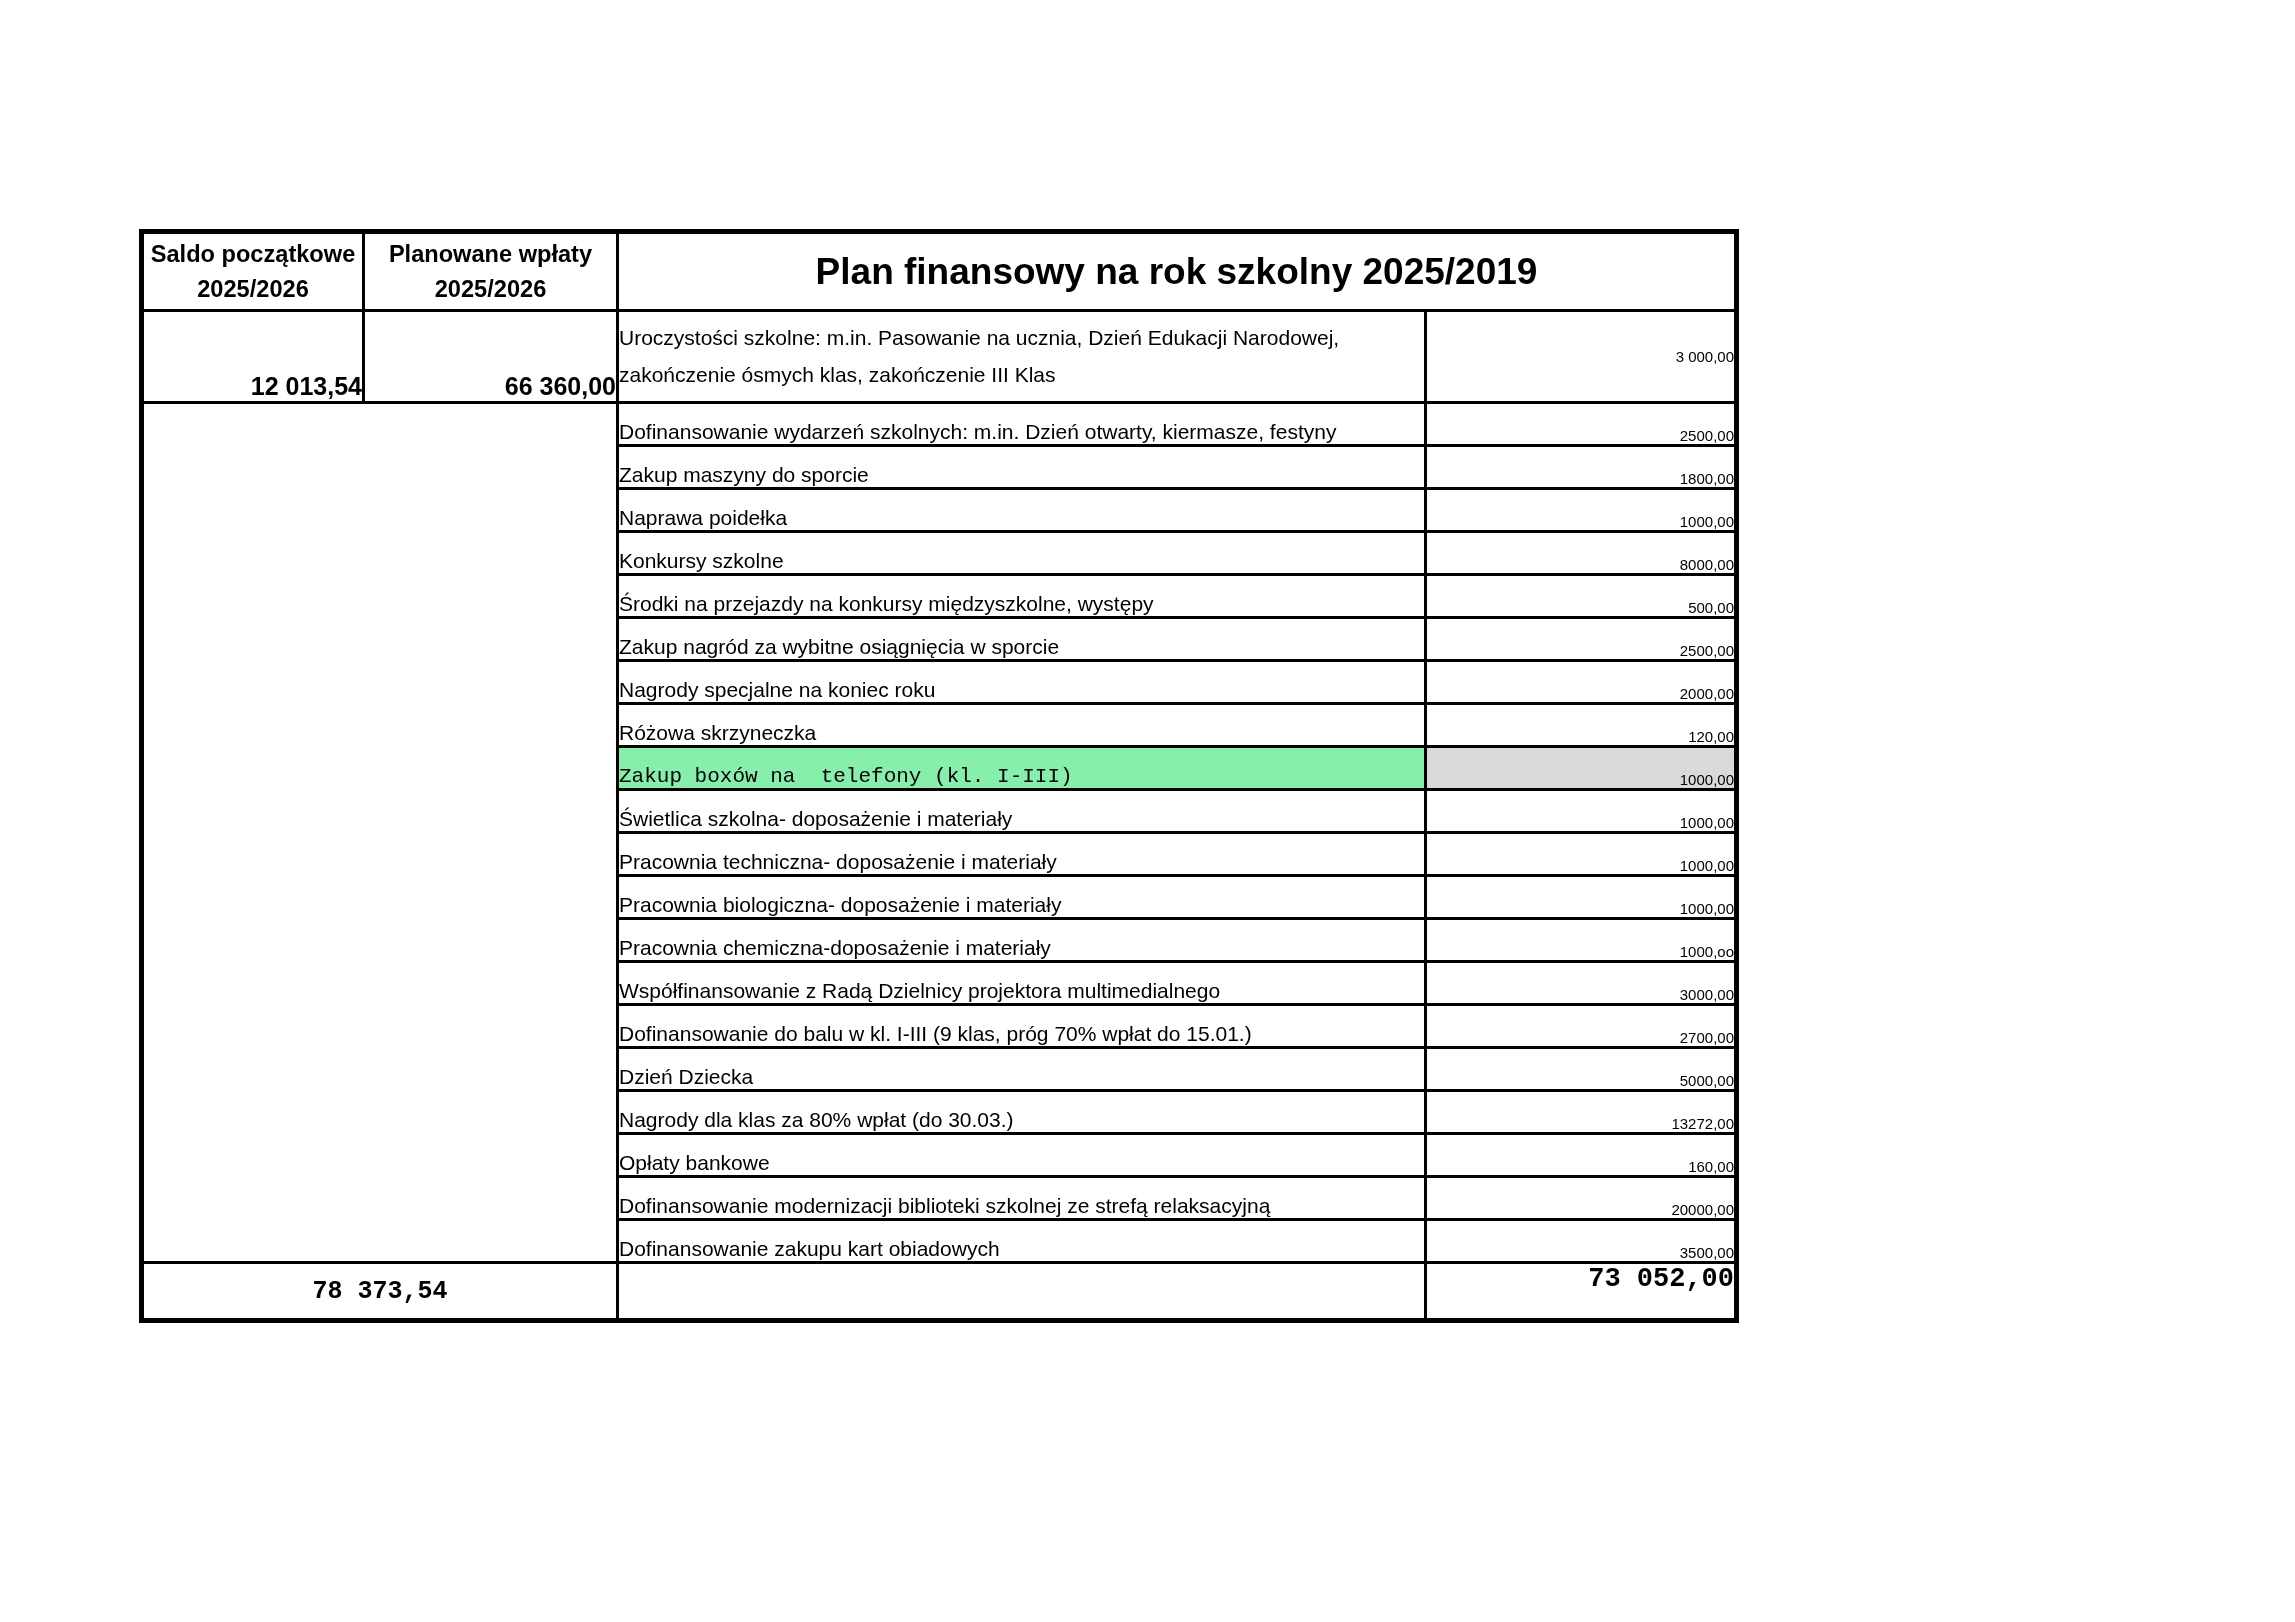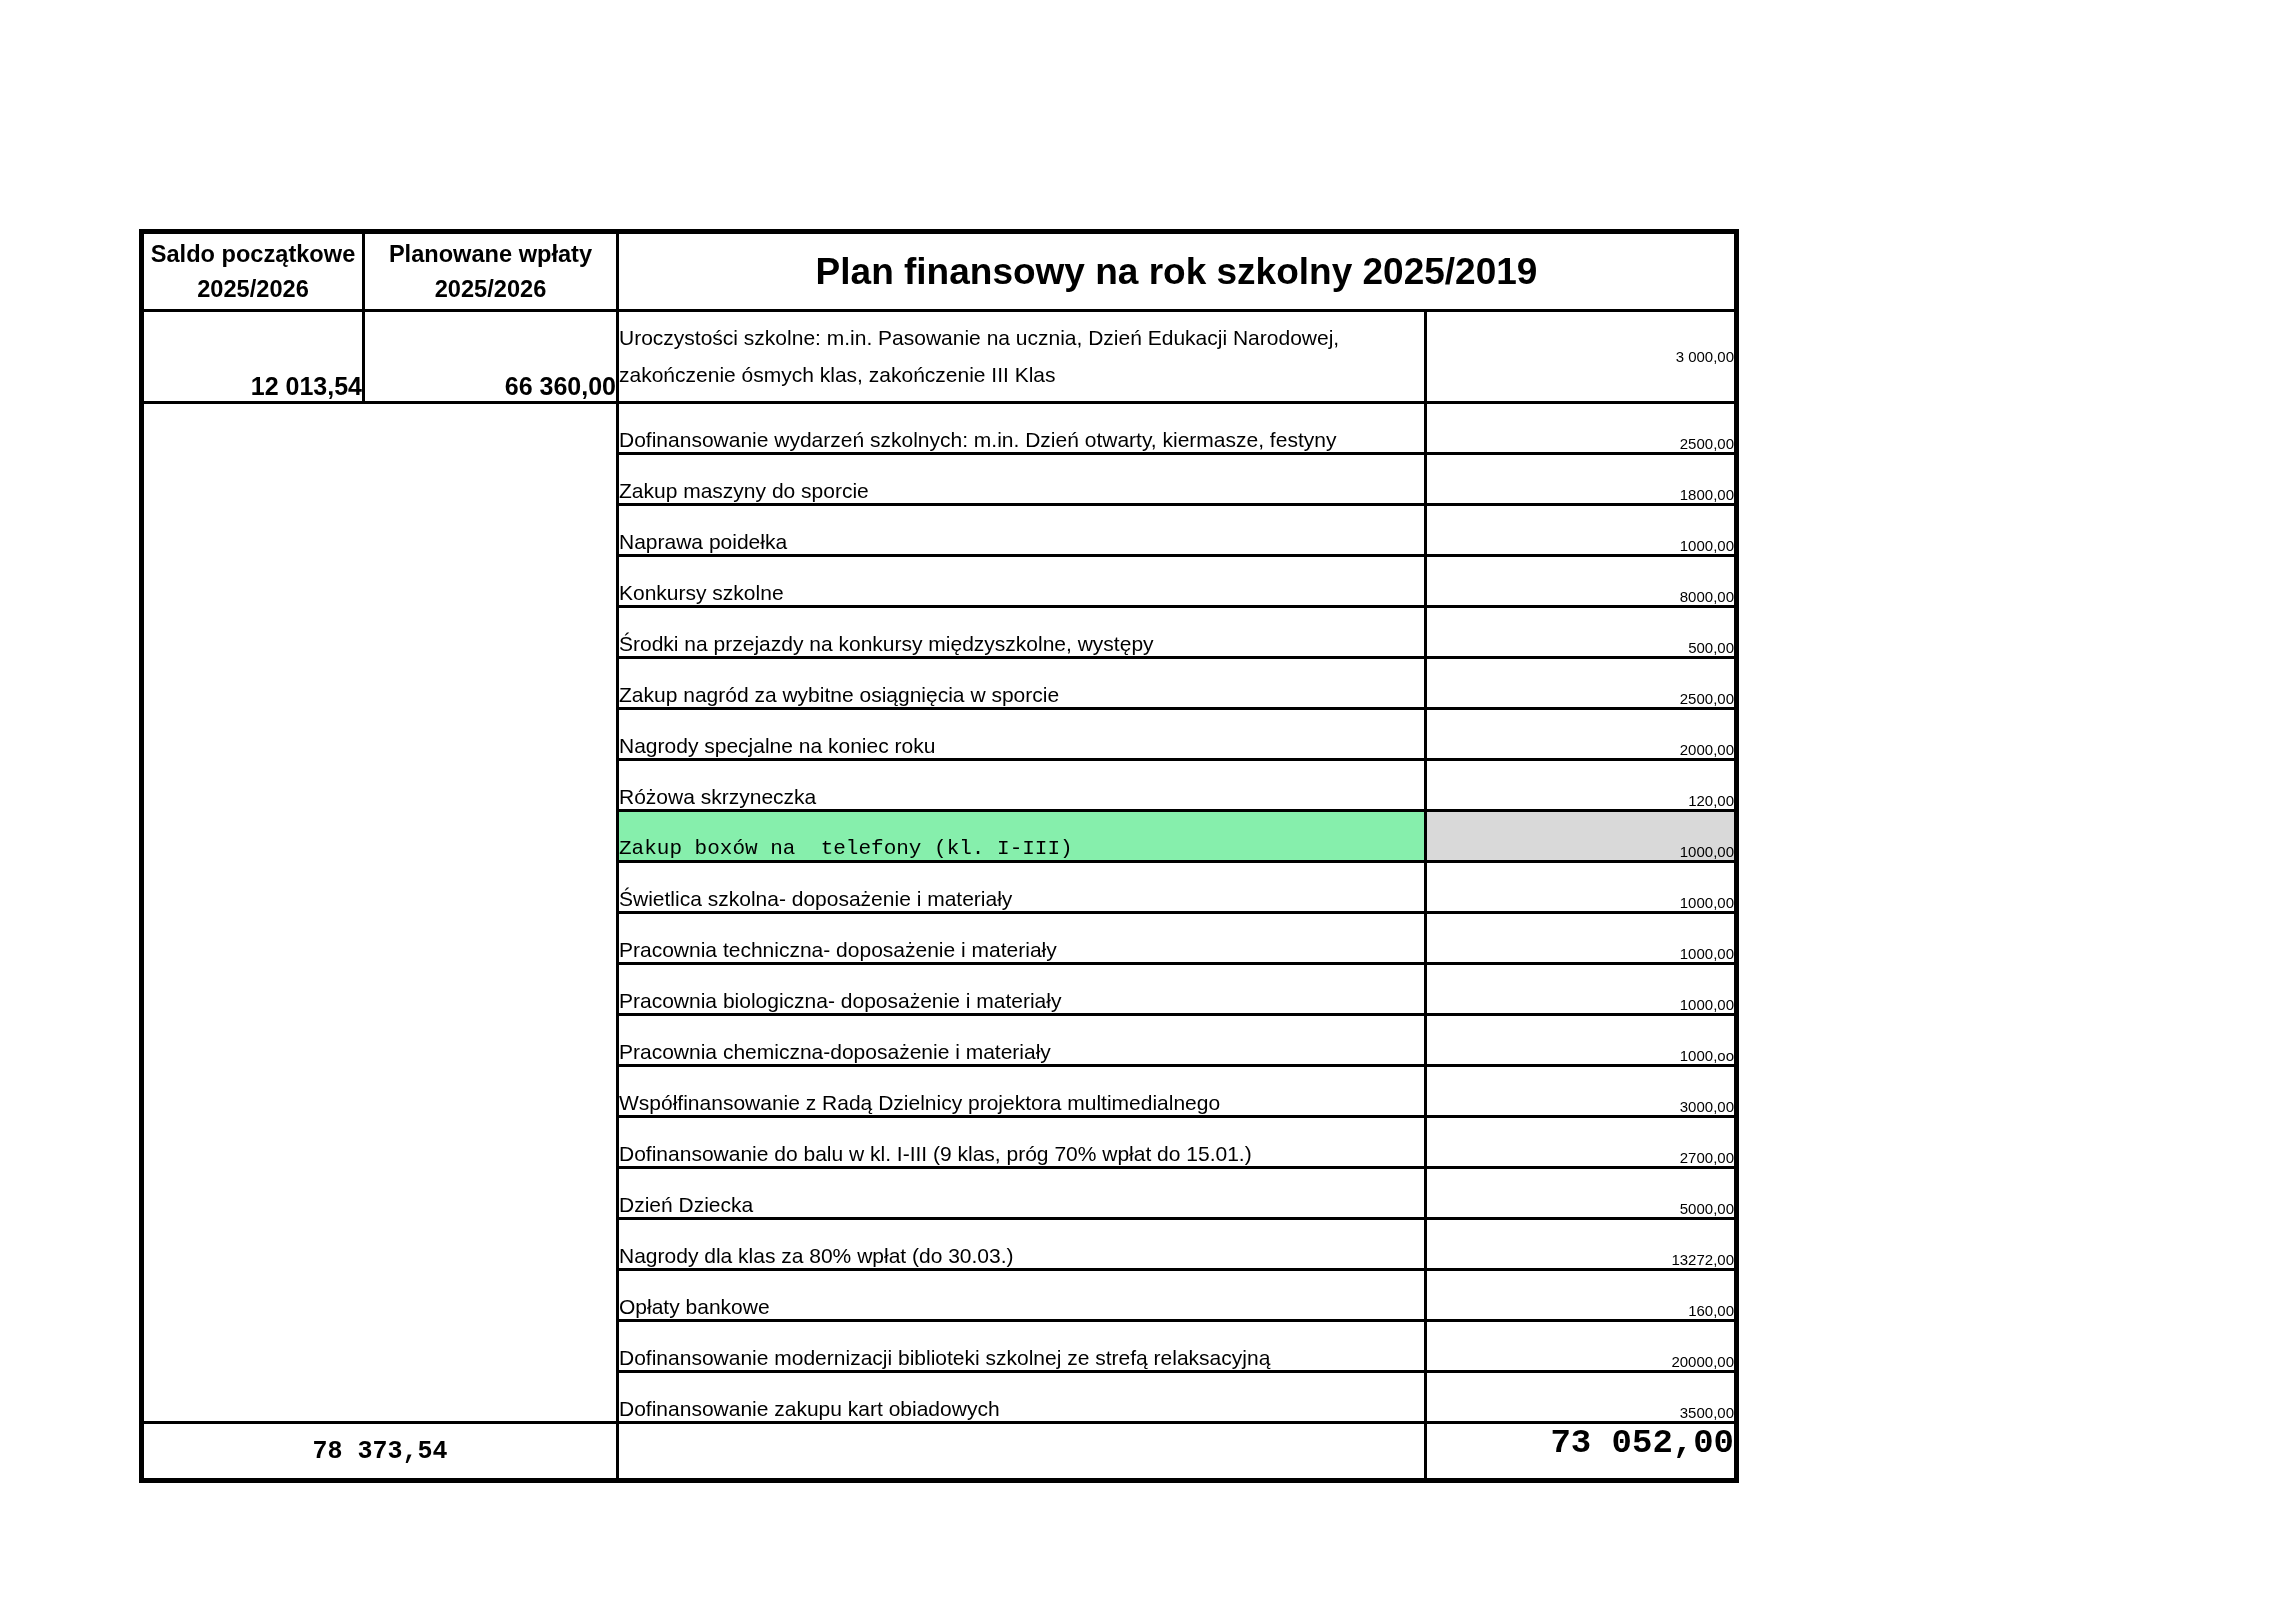--- a/index.html
+++ b/index.html
@@ -69,33 +69,33 @@
     font-size: 15px;
     text-align: right;
     vertical-align: bottom;
     padding: 0 6.5px 7.9px 0;
     white-space: nowrap;
   }
   td.first-amount {
     vertical-align: middle;
     padding-bottom: 0;
   }
-  tr.item-row { height: 51px; }
+  tr.item-row { height: 43px; }
   td.merged-empty { background: #ffffff; }
   tr.totals-row { height: 58px; font-family: Liberation Mono, monospace; }
   td.total-left {
     font-size: 25px;
     font-weight: bold;
     text-align: center;
     vertical-align: middle;
     white-space: nowrap;
   }
   td.total-spacer { }
   td.total-right {
-    font-size: 34px;
+    font-size: 27px;
     font-weight: bold;
     text-align: right;
     vertical-align: top;
     padding: 5.2px 6.5px 0 0;
     white-space: nowrap;
   }
 </style>
 </head>
 <body>
 

